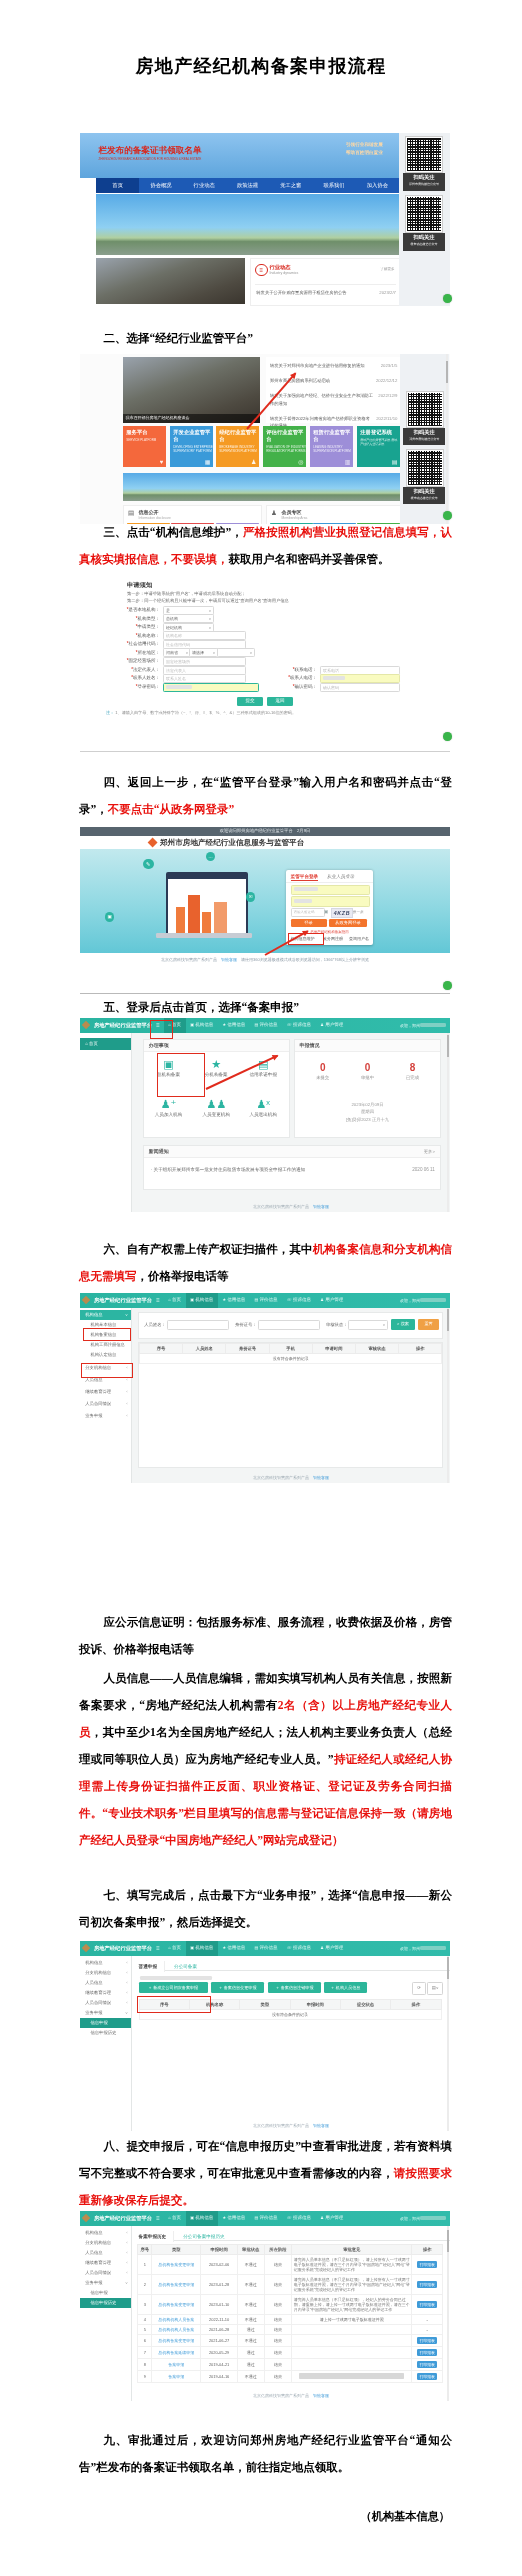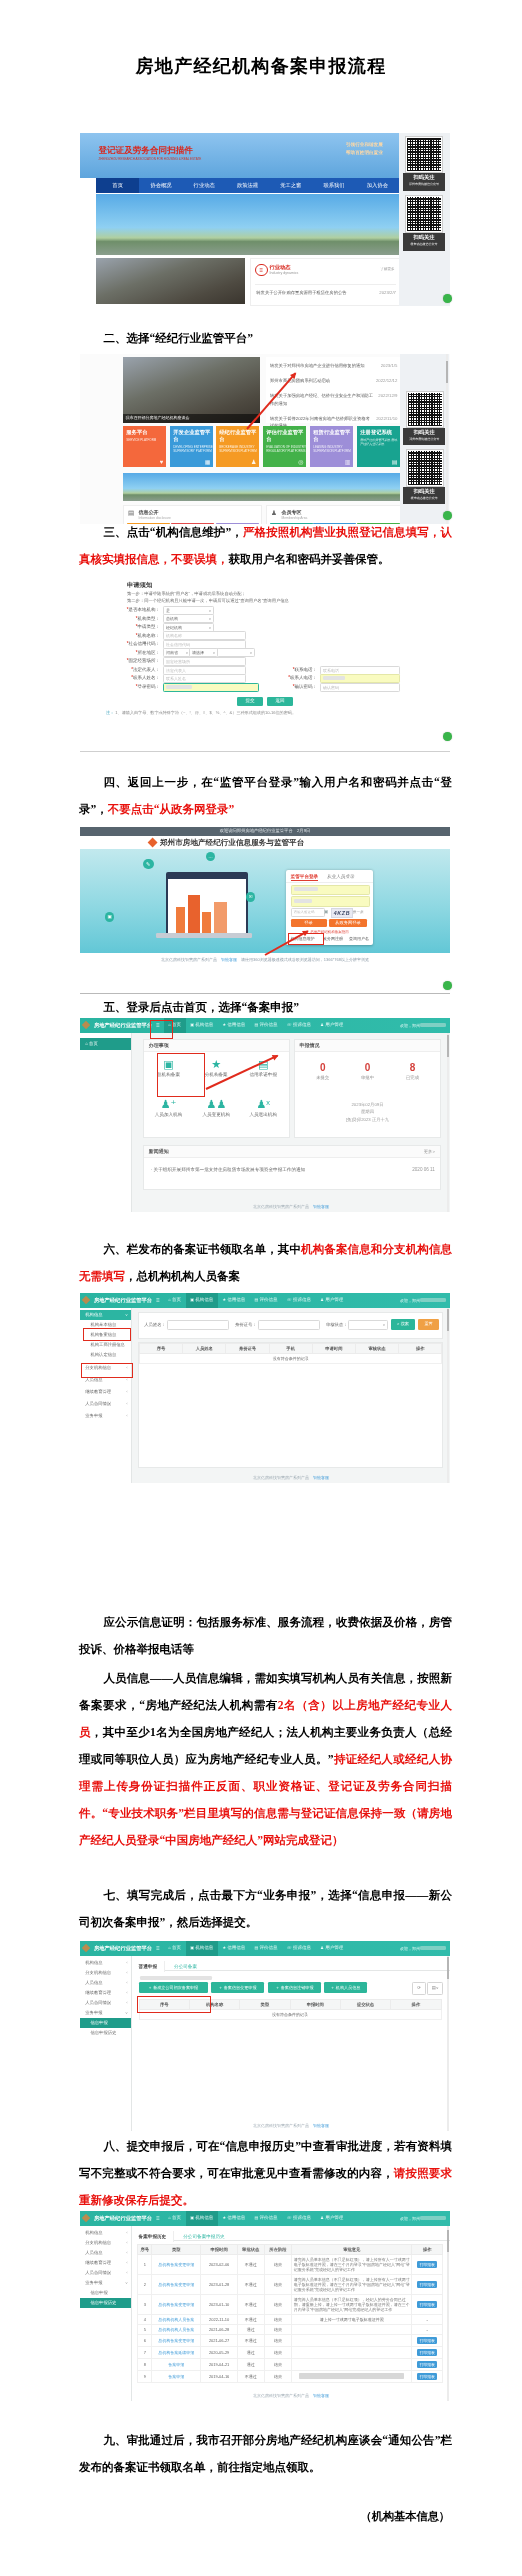--- a/index.html
+++ b/index.html
@@ -110,21 +110,21 @@
 <body>
 
 <div class="page">
 
   <h1 class="doc-title" style="top:42px;">房地产经纪机构备案申报流程</h1>
 
 
   <div class="shot" style="left:80px;top:133px;width:370px;height:173px;">
 
     <div class="s1head" style="height:45px;">
-      <span class="abs slogo" style="left:18.4px;top:12px;font-size:8.6px;">登记证及劳务合同扫描件</span>
+      <span class="abs slogo" style="left:18.4px;top:12px;font-size:8.6px;">栏发布的备案证书领取名单</span>
       <span class="abs slogo-en" style="left:18.4px;top:24px;font-size:3px;">ZHENGZHOU RESEARCH ASSOCIATION FOR HOUSING &amp; REAL ESTATE</span>
       <span class="abs" style="left:266px;top:9.2px;font-size:4.6px;color:#ffd9a6;font-weight:700;">引领行业和谐发展</span>
       <span class="abs" style="left:266px;top:17px;font-size:4.6px;color:#ffd9a6;font-weight:700;">帮助百姓明白置业</span>
     </div>
 
     <div class="bluenav" style="left:16px;top:45px;width:303px;height:14.5px;">
       <span class="bn on">首页</span>
       <span class="bn">协会概况</span>
       <span class="bn">行业动态</span>
       <span class="bn">政策法规</span>
@@ -432,21 +432,21 @@
       </div>
     </div>
     <div class="scroll" style="top:14.5px;height:180px;" actable="true">
         <i style="margin-top:2.6px;"></i>
       </div>
   </div>
   <div class="rbox" style="left:150px;top:1020px;width:21px;height:17px;"></div>
   <div class="rbox" style="left:157px;top:1053px;width:46px;height:42px;"></div>
   <div class="arrow" style="left:206px;top:1088px;width:79px;transform:rotate(-25deg);"></div>
 
-  <div class="tpara" style="top:1236px;"><span>六、栏发布的备案证书领取名单，其中</span><span class="red">机构备案信息和分支机构信息无需填写</span><span>，总机构机构人员备案</span></div>
+  <div class="tpara" style="top:1236px;"><span>六、自有产权需上传产权证扫描件，其中</span><span class="red">机构备案信息和分支机构信息无需填写</span><span>，价格举报电话等</span></div>
 
   <div class="shot" style="left:80px;top:1293px;width:370px;height:190px;background:#f3f5f5;">
     <div class="tnav">
       <span class="dia"></span>
       <span class="brand">房地产经纪行业监管平台</span>
       <span class="burger">≡</span>
       <span class="ni"><span class="nico">⌂</span><span>首页</span></span>
       <span class="ni on"><span class="nico">▣</span><span>机构信息</span></span>
       <span class="ni"><span class="nico">★</span><span>信用信息</span></span>
       <span class="ni"><span class="nico">▤</span><span>评价信息</span></span>
@@ -711,17 +711,17 @@
       </table>
       <div class="afoot" style="bottom:2.6px;">
         <span>北京亿房科技智慧房产系列产品</span>　<span class="lk2">智能客服</span>
       </div>
     </div>
     <div class="scroll" style="top:14.5px;height:175px;">
         <i style="margin-top:4px;"></i>
       </div>
   </div>
 
-  <div class="tpara" style="top:2427px;"><span>九、审批通过后，我市召开部分房地产经纪机构座谈会“通知公告”栏发布的备案证书领取名单，前往指定地点领取。</span></div>
+  <div class="tpara" style="top:2427px;"><span>九、审批通过后，欢迎访问郑州房地产经纪行业监管平台“通知公告”栏发布的备案证书领取名单，前往指定地点领取。</span></div>
   <div class="sig" style="top:2509px;">（机构基本信息）</div>
 
 </div>
 
 
 </body></html>

